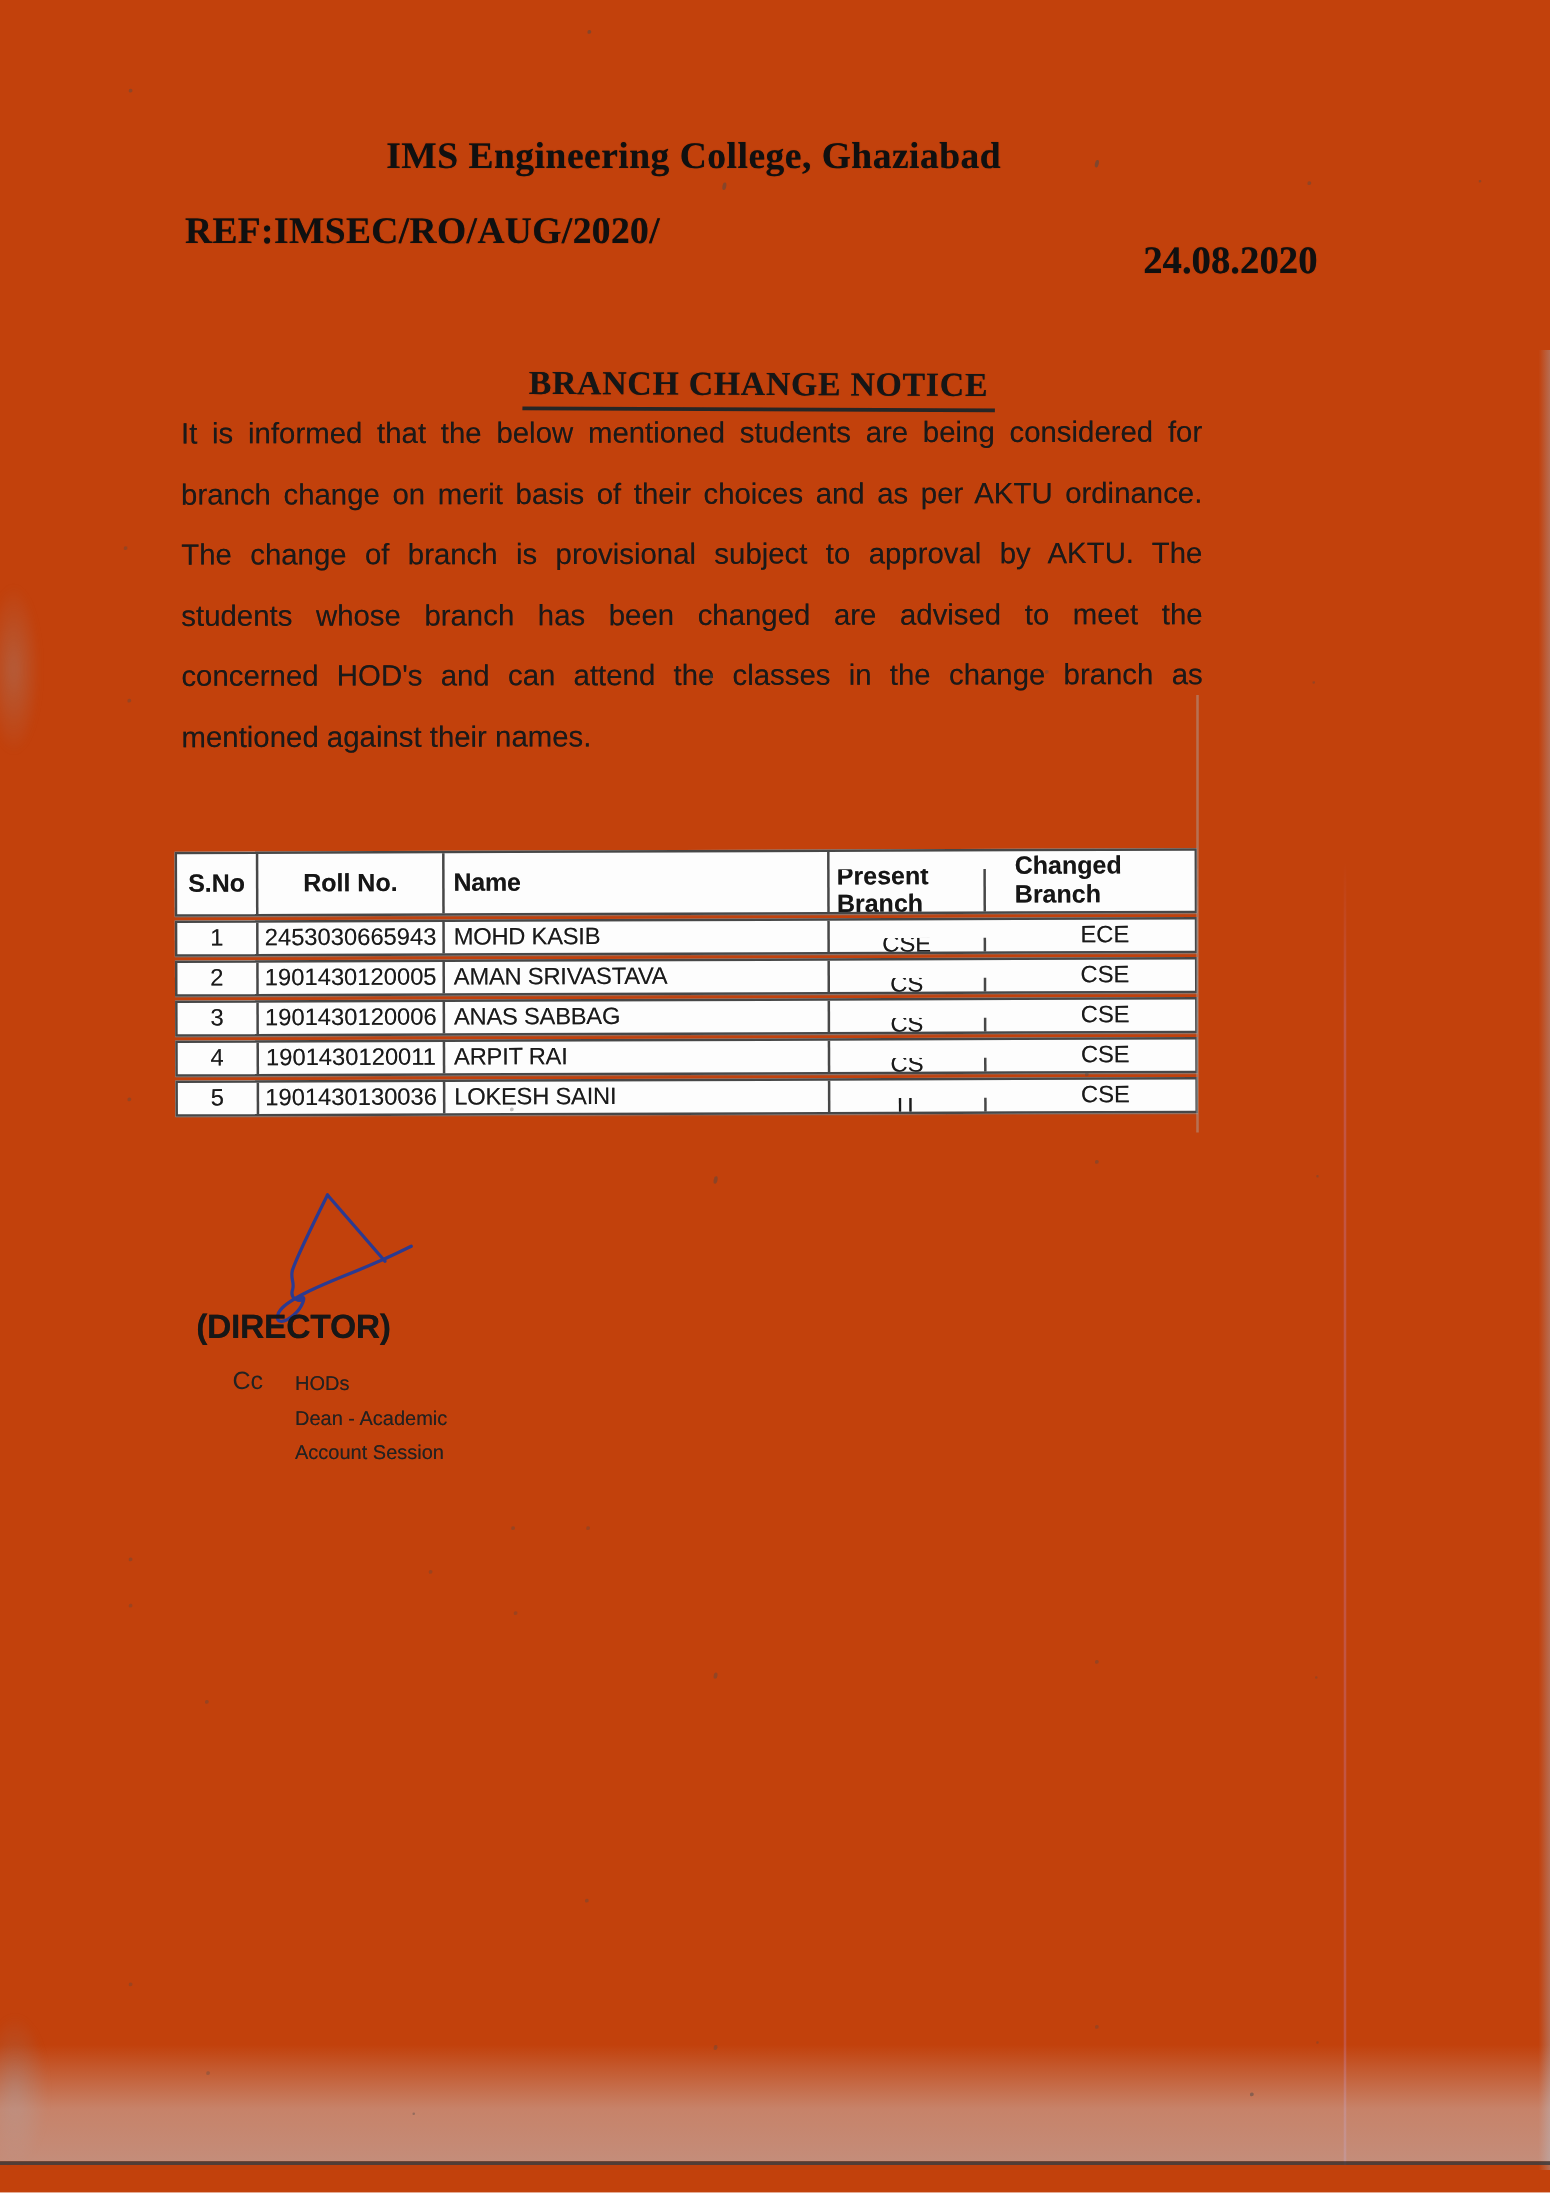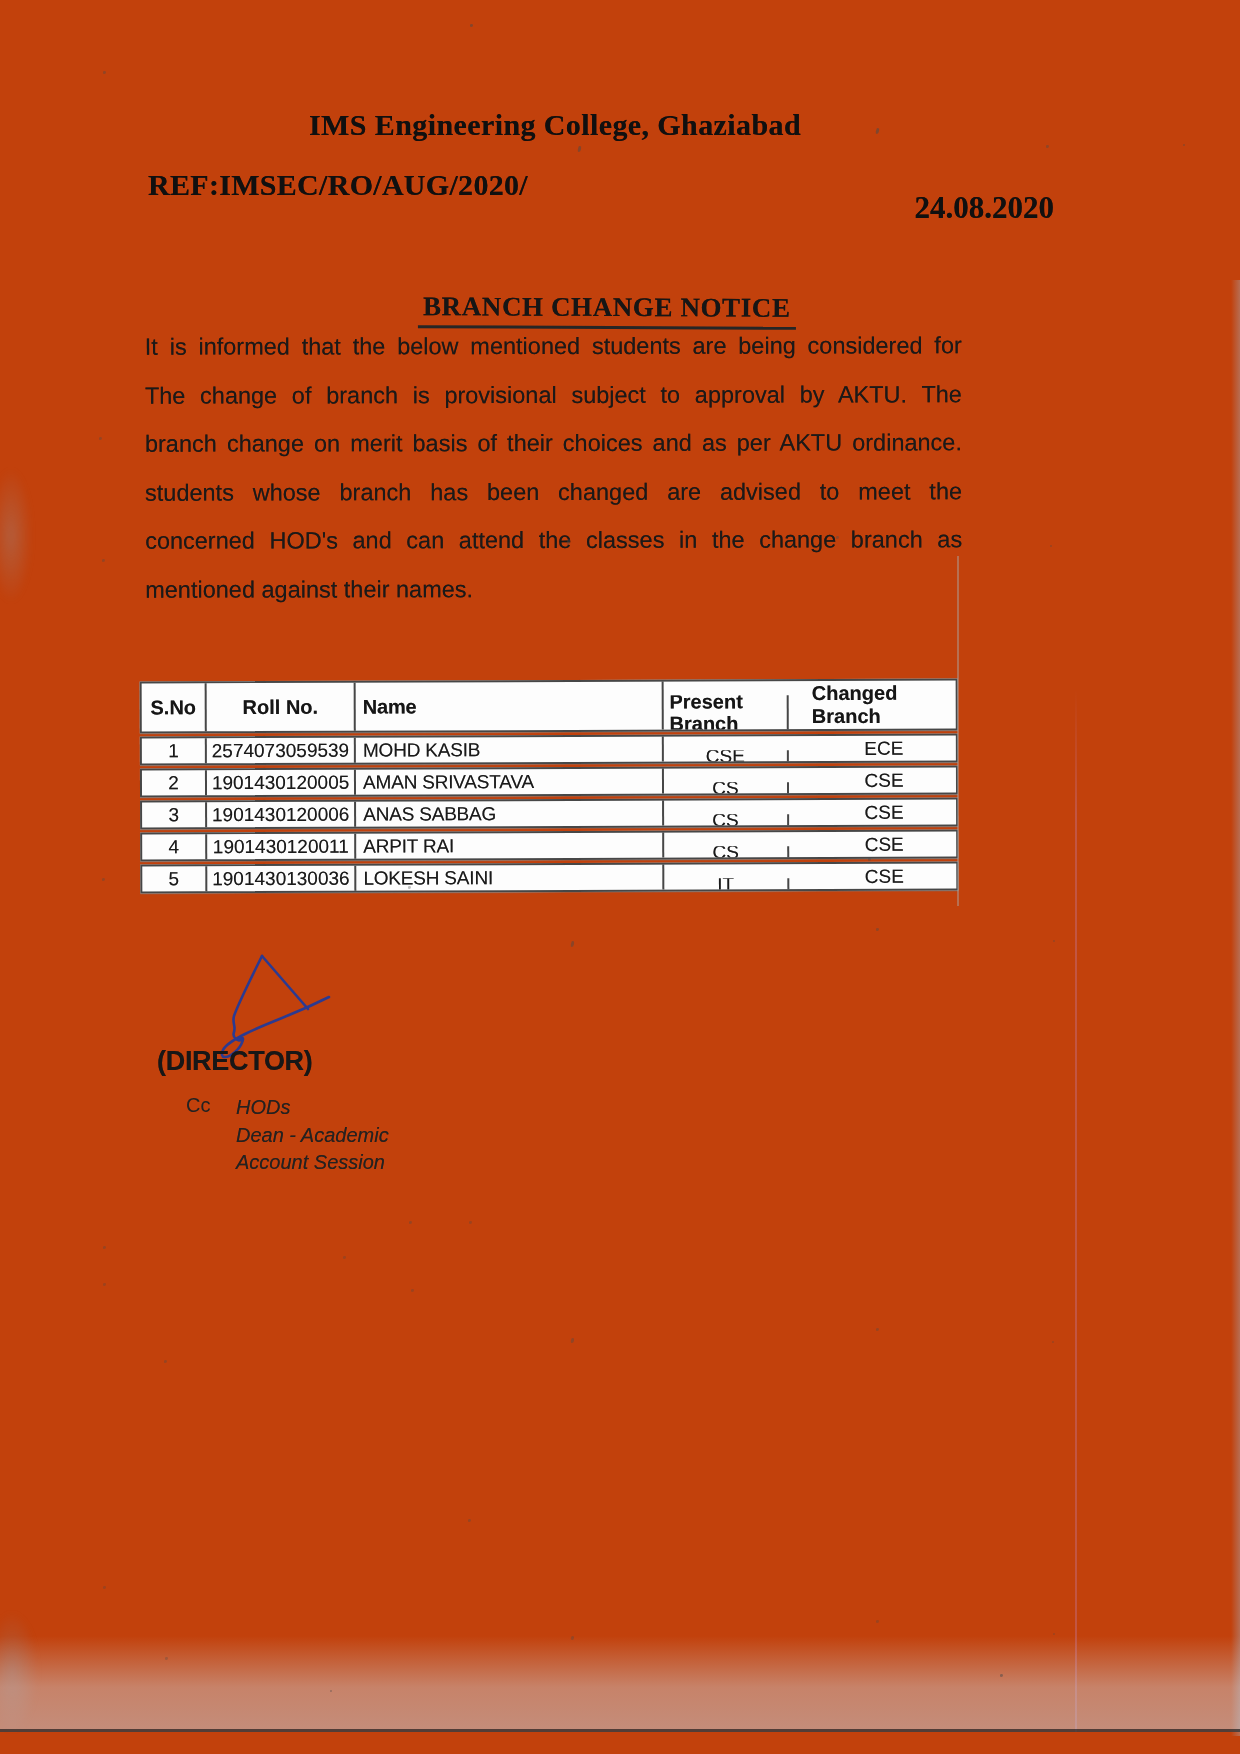--- a/index.html
+++ b/index.html
@@ -67,21 +67,21 @@
   .t-row.head .c-present{justify-content:flex-start;padding-left:6px;line-height:1.12;text-align:left;}
   .t-row.data{font-family:"Liberation Sans",sans-serif;}
   
   .signature-ink{position:absolute;top:952px;left:205px;width:130px;height:110px;}
   .director-label{
     position:absolute;top:1046px;left:157px;
     font-weight:700;font-size:27px;color:#171717;letter-spacing:-.3px;
     text-shadow:0 0 .5px rgba(0,0,0,.5);
   }
   .cc-label{position:absolute;top:1094px;left:186px;font-size:20px;color:#222;}
-  .cc-list{position:absolute;top:1094px;left:236px;font-size:20px;color:#222;line-height:27.5px;font-style:italic;}
+  .cc-list{position:absolute;top:1094px;left:236px;font-size:16px;color:#222;line-height:27.5px;}
   .cc-item{white-space:nowrap;text-shadow:0 0 .4px rgba(0,0,0,.4);}
   
   .speck{position:absolute;background:#4a4a4a;border-radius:50% 50% 60% 40%;}
   .scan-blob-left-a{
     position:absolute;left:-10px;top:468px;width:42px;height:135px;border-radius:50%;
     background:radial-gradient(closest-side,rgba(150,155,165,.30),rgba(150,155,165,0));
     filter:blur(3px);
   }
   .scan-blob-left-b{
     position:absolute;left:-14px;top:1612px;width:52px;height:120px;border-radius:50%;
@@ -116,38 +116,38 @@
   <div class="college-title">IMS Engineering College, Ghaziabad</div>
   <div class="ref-line">REF:IMSEC/RO/AUG/2020/</div>
   <div class="date-line">24.08.2020</div>
 
   <div class="notice-title-wrap">
     <span class="notice-title">BRANCH CHANGE NOTICE</span>
   </div>
 
   <div class="notice-body">
     <div class="body-line just">It is informed that the below mentioned students are being considered for</div>
+    <div class="body-line just">branch change on merit basis of their choices and as per AKTU ordinance.</div>
     <div class="body-line just">The change of branch is provisional subject to approval by AKTU. The</div>
-    <div class="body-line just">branch change on merit basis of their choices and as per AKTU ordinance.</div>
     <div class="body-line just">students whose branch has been changed are advised to meet the</div>
     <div class="body-line just">concerned HOD's and can attend the classes in the change branch as</div>
     <div class="body-line">mentioned against their names.</div>
   </div>
 
   <div class="students-table">
     <div class="t-row head">
       <div class="t-cell c-sno">S.No</div>
       <div class="t-cell c-roll">Roll No.</div>
       <div class="t-cell c-name">Name</div>
       <div class="t-cell c-present">Present Branch</div>
       <div class="t-cell c-changed">Changed Branch</div>
     </div>
     <div class="t-row data">
       <div class="t-cell c-sno">1</div>
-      <div class="t-cell c-roll">2574073059539</div>
+      <div class="t-cell c-roll">2453030665943</div>
       <div class="t-cell c-name">MOHD KASIB</div>
       <div class="t-cell c-present">CSE</div>
       <div class="t-cell c-changed">ECE</div>
     </div>
     <div class="t-row data">
       <div class="t-cell c-sno">2</div>
       <div class="t-cell c-roll">1901430120005</div>
       <div class="t-cell c-name">AMAN SRIVASTAVA</div>
       <div class="t-cell c-present">CS</div>
       <div class="t-cell c-changed">CSE</div>

